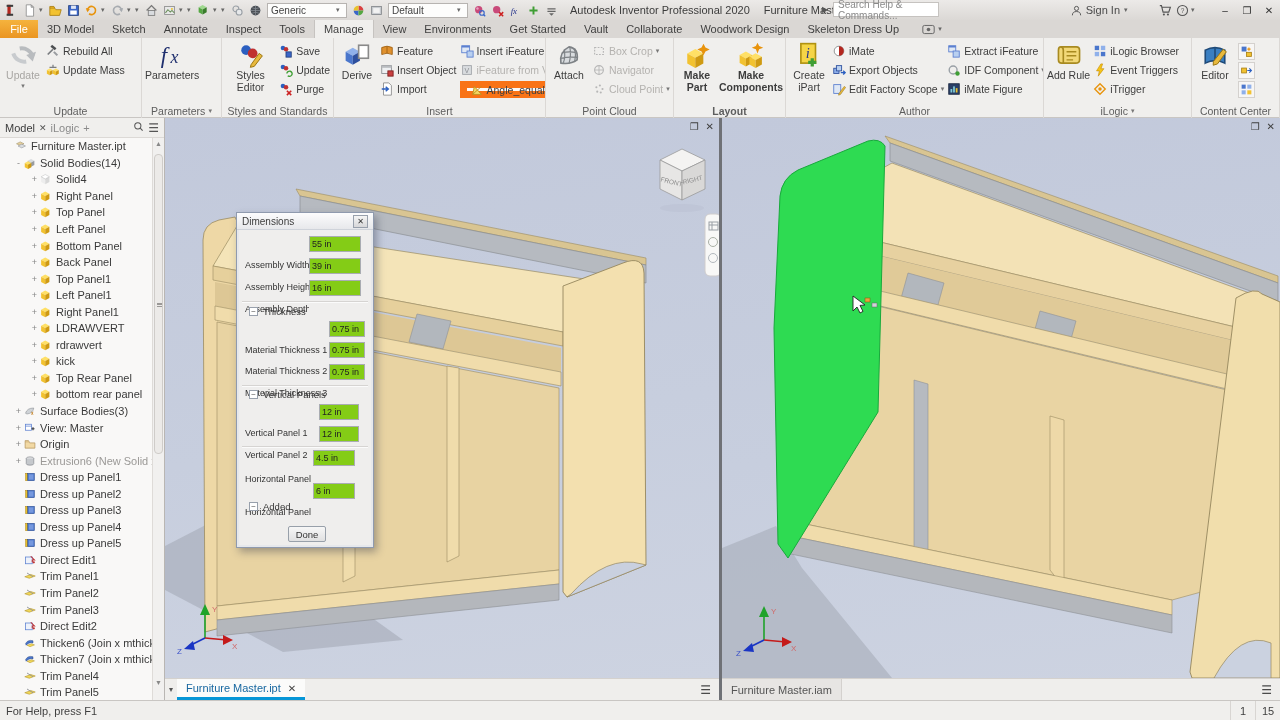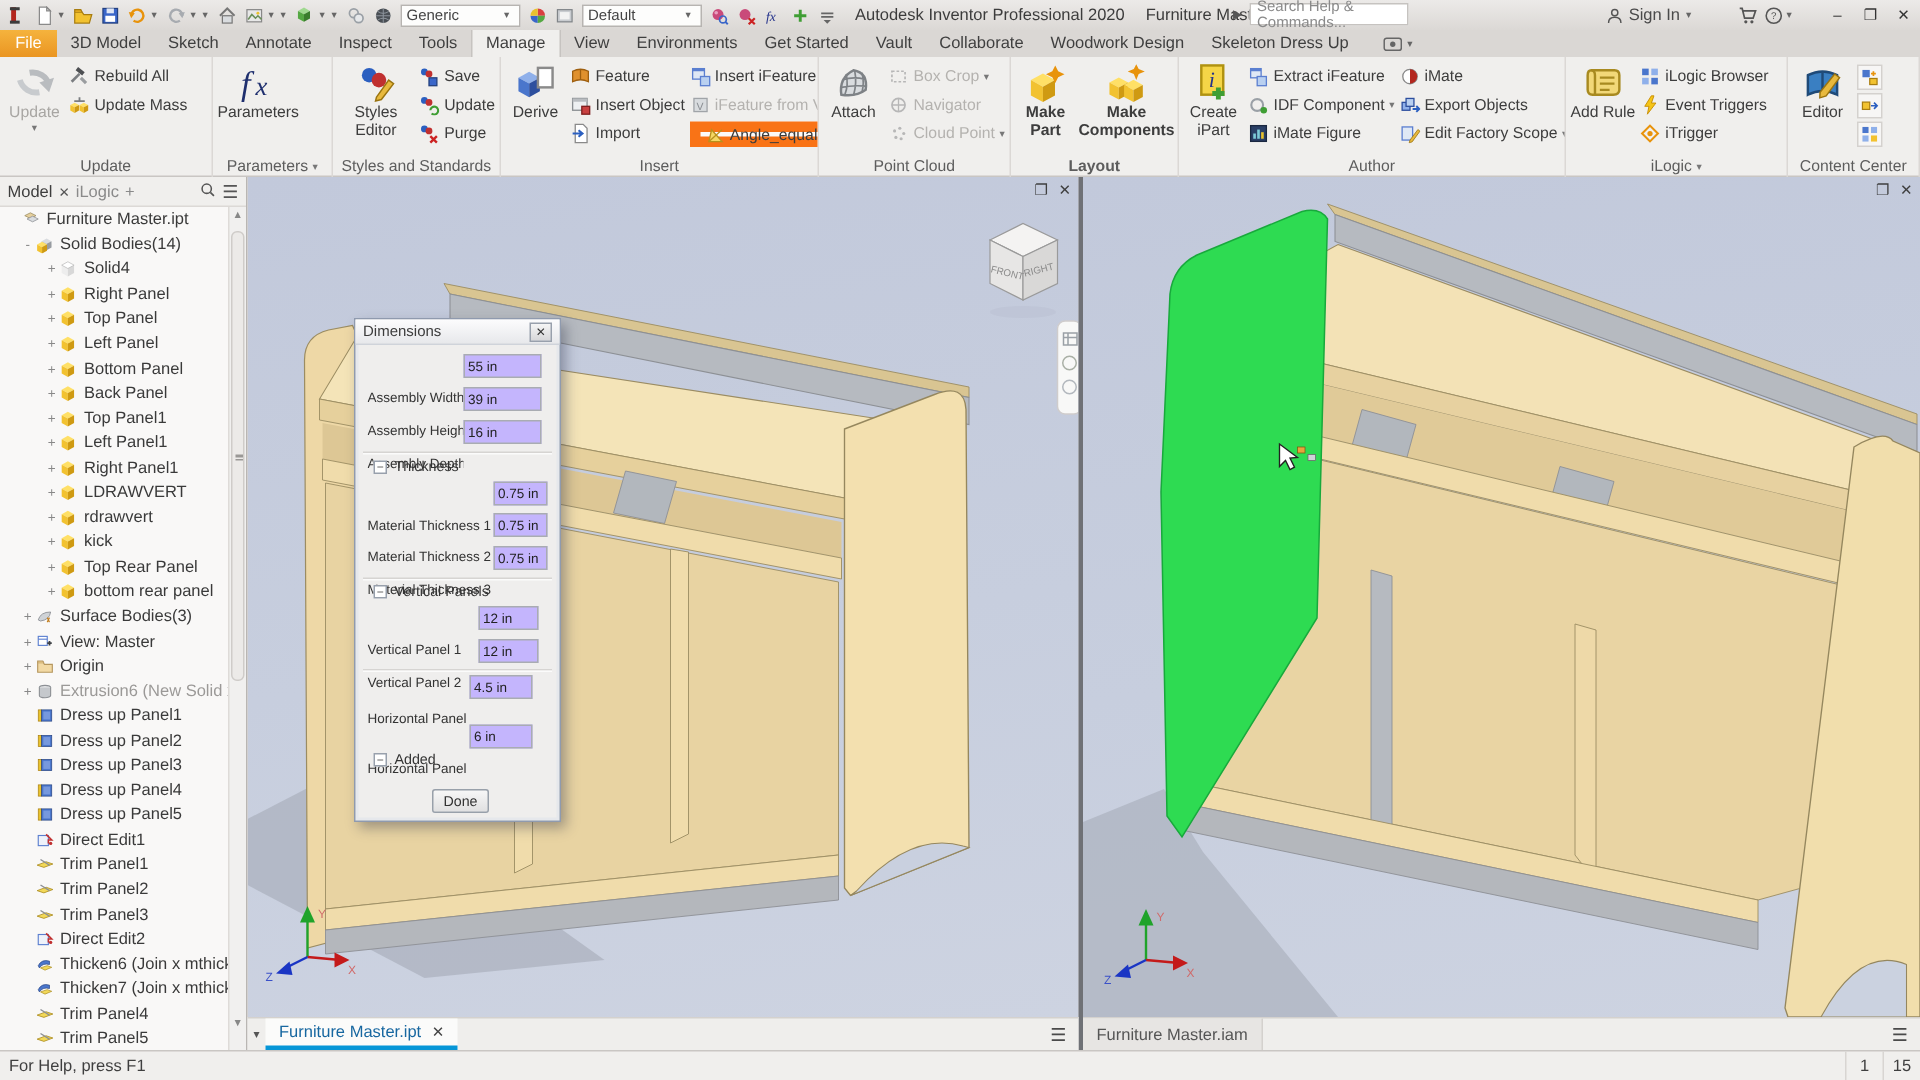--- a/index.html
+++ b/index.html
@@ -115,21 +115,21 @@
   .dialog{position:absolute;left:236px;top:212px;width:138px;height:336px;background:#efeeed;
     border:1px solid #8f9aae;box-shadow:3px 4px 8px rgba(50,55,75,.4),inset 0 0 0 2px #e6e8ec;
     font-size:9px;color:#333;z-index:34;}
   .dlg-title{height:17px;background:linear-gradient(#fcfcfd,#e7e8eb);border-bottom:1px solid #cfd3da;
     display:flex;align-items:center;padding:0 5px;font-size:10px;color:#3c3c3c;}
   .dlg-x{margin-left:auto;width:15px;height:13px;background:linear-gradient(#f5f5f5,#d7d7d9);
     border:1px solid #98a0ac;display:flex;align-items:center;justify-content:center;
     font-size:8px;color:#333;}
   .drow{position:absolute;left:0;width:138px;height:16px;display:flex;align-items:center;}
   .dlab{margin-left:8px;overflow:hidden;white-space:nowrap;flex:none;margin-top:42px;}
-  .dinp{height:16px;border:1px solid #a9acb2;background:#c4b5fd;font-size:9px;padding:0 2px;
+  .dinp{height:16px;border:1px solid #a9acb2;background:#84cc16;font-size:9px;padding:0 2px;
     font-family:"Liberation Sans",sans-serif;color:#222;}
   .dsec{position:absolute;display:flex;align-items:center;gap:5px;font-size:9.5px;left:12px;}
   .dbox{width:9px;height:9px;border:1px solid #98a0ac;background:#fff;display:flex;
     align-items:center;justify-content:center;font-size:8px;line-height:1;color:#555;}
   .dsep{position:absolute;left:5px;right:5px;height:2px;border-top:1px solid #d6d4d2;
     border-bottom:1px solid #fbfbfb;}
   .donebtn{position:absolute;left:51px;top:313px;width:38px;height:16px;
     background:linear-gradient(#f7f7f7,#e0e0e1);border:1px solid #98a0aa;border-radius:2px;
     font-size:9.5px;color:#333;display:flex;align-items:center;justify-content:center;}
 </style>
@@ -593,20 +593,45 @@
           <span class="bicon"><svg viewBox="0 0 16 16">
               <rect x="3" y="1" width="9" height="12" fill="#f5d547" stroke="#b09210"></rect>
               <text x="6" y="10" font-size="9" font-style="italic" fill="#26348c" font-family="Liberation Serif,serif">i</text>
               <path d="M10 10 v5 M7.5 12.5 h5" stroke="#3f9e34" stroke-width="2"></path>
             </svg></span>
           <span>Create iPart</span>
         </div>
         <div class="scol">
           <div class="sitem">
             <span class="si"><svg viewBox="0 0 16 16">
+                <circle cx="8" cy="8" r="5.5" fill="#fff" stroke="#888"></circle>
+                <path d="M8 2.5 a5.5 5.5 0 0 1 0 11 Z" fill="#b3261e"></path>
+              </svg></span>
+            <span>iMate</span>
+          </div>
+          <div class="sitem">
+            <span class="si"><svg viewBox="0 0 16 16">
+                <rect x="2" y="6" width="6" height="6" fill="#8fb0ea" stroke="#2d4f9e"></rect>
+                <rect x="5" y="3" width="6" height="6" fill="#b9d0f0" stroke="#2d4f9e"></rect>
+                <path d="M10 11 h5 M12.8 8.8 L15 11 l-2.2 2.2" fill="none" stroke="#2b5fc0" stroke-width="1.5"></path>
+              </svg></span>
+            <span>Export Objects</span>
+          </div>
+          <div class="sitem">
+            <span class="si"><svg viewBox="0 0 16 16">
+                <rect x="2" y="3" width="8" height="10" fill="#dfe8f5" stroke="#5b7fd0"></rect>
+                <path d="M8 13 L14 5 l1.6 1.2 L9.6 14.4 l-2.2 0.6 Z" fill="#e8b93d" stroke="#9a7410" stroke-width="0.6"></path>
+              </svg></span>
+            <span>Edit Factory Scope</span>
+            <span class="caret">▾</span>
+          </div>
+        </div>
+        <div class="scol">
+          <div class="sitem">
+            <span class="si"><svg viewBox="0 0 16 16">
                 <rect x="2" y="2" width="8" height="7" fill="#dfe8f5" stroke="#5b7fd0"></rect>
                 <rect x="2" y="2" width="8" height="2" fill="#5b7fd0"></rect>
                 <rect x="7" y="8" width="7" height="7" fill="#b9d0f0" stroke="#5b7fd0"></rect>
               </svg></span>
             <span>Extract iFeature</span>
           </div>
           <div class="sitem">
             <span class="si"><svg viewBox="0 0 16 16">
                 <circle cx="7" cy="8" r="4.5" fill="none" stroke="#9aa0a6" stroke-width="1.6"></circle>
                 <circle cx="12" cy="12" r="2.5" fill="#3f9e34"></circle>
@@ -615,45 +640,20 @@
             <span class="caret">▾</span>
           </div>
           <div class="sitem">
             <span class="si"><svg viewBox="0 0 16 16">
                 <rect x="2" y="2" width="12" height="12" fill="#2a3f66" stroke="#1a2740"></rect>
                 <rect x="4" y="8" width="2" height="4" fill="#7ecbd8"></rect>
                 <rect x="7" y="5" width="2" height="7" fill="#7ecbd8"></rect>
                 <rect x="10" y="7" width="2" height="5" fill="#e8c22e"></rect>
               </svg></span>
             <span>iMate Figure</span>
-          </div>
-        </div>
-        <div class="scol">
-          <div class="sitem">
-            <span class="si"><svg viewBox="0 0 16 16">
-                <circle cx="8" cy="8" r="5.5" fill="#fff" stroke="#888"></circle>
-                <path d="M8 2.5 a5.5 5.5 0 0 1 0 11 Z" fill="#b3261e"></path>
-              </svg></span>
-            <span>iMate</span>
-          </div>
-          <div class="sitem">
-            <span class="si"><svg viewBox="0 0 16 16">
-                <rect x="2" y="6" width="6" height="6" fill="#8fb0ea" stroke="#2d4f9e"></rect>
-                <rect x="5" y="3" width="6" height="6" fill="#b9d0f0" stroke="#2d4f9e"></rect>
-                <path d="M10 11 h5 M12.8 8.8 L15 11 l-2.2 2.2" fill="none" stroke="#2b5fc0" stroke-width="1.5"></path>
-              </svg></span>
-            <span>Export Objects</span>
-          </div>
-          <div class="sitem">
-            <span class="si"><svg viewBox="0 0 16 16">
-                <rect x="2" y="3" width="8" height="10" fill="#dfe8f5" stroke="#5b7fd0"></rect>
-                <path d="M8 13 L14 5 l1.6 1.2 L9.6 14.4 l-2.2 0.6 Z" fill="#e8b93d" stroke="#9a7410" stroke-width="0.6"></path>
-              </svg></span>
-            <span>Edit Factory Scope</span>
-            <span class="caret">▾</span>
           </div>
         </div>
       </div>
       <div class="rg-label">
         <span>Author</span>
       </div>
     </div>
     <div class="rgroup" style="width: 148px;">
       <div class="rg-body">
         <div class="bigbtn">

